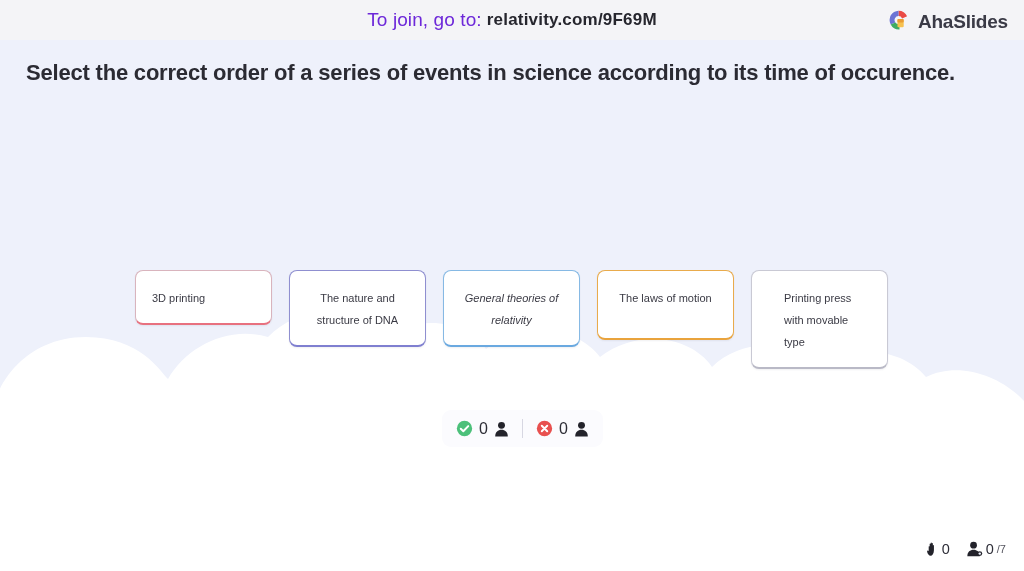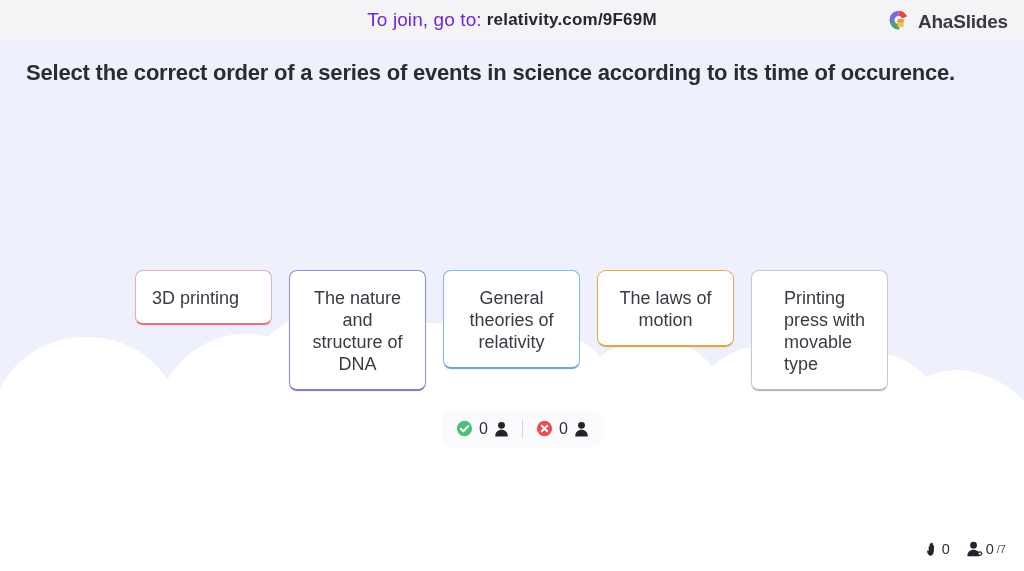--- a/index.html
+++ b/index.html
@@ -82,32 +82,32 @@
     display: flex;
     align-items: flex-start;
     gap: 17px;
     z-index: 6;
   }
   .card {
     width: 137px;
     background: #ffffff;
     border-radius: 8px;
     padding: 16px 16px 14px 16px;
-    font-size: 18px;
+    font-size: 11px;
     line-height: 22px;
     color: #3a3a44;
     border: 1px solid #cfcfe0;
     border-bottom-width: 2px;
     box-shadow: 0 1px 2px rgba(40,40,70,.07);
     position: relative;
   }
   .card.c-rose   { border-color:#d9b4bd; border-bottom-color:#e8717f; }
   .card.c-purple { border-color:#8f8fd0; border-bottom-color:#7f7fd0; }
-  .card.c-blue   { border-color:#86b9e4; border-bottom-color:#6aa9e0; }
-  .card.c-amber  { border-color:#e9ab4c; border-bottom-color:#e9a33c;border-radius:9px; }
+  .card.c-blue   { border-color:#86b9e4; border-bottom-color:#6aa9e0;font-style:italic; }
+  .card.c-amber  { border-color:#e9ab4c; border-bottom-color:#e9a33c; }
   .card.c-gray   { border-color:#c9c9d4; border-bottom-color:#b9b9c6;padding-left:32px; }
 
   .card.h1 { min-height: 48px; }
   .card.h2 { min-height: 70px; text-align: center; }
   .card.h3 { min-height: 92px; }
 
   
   .votebar {
     position: absolute;
     top: 370px; left: 442px;

